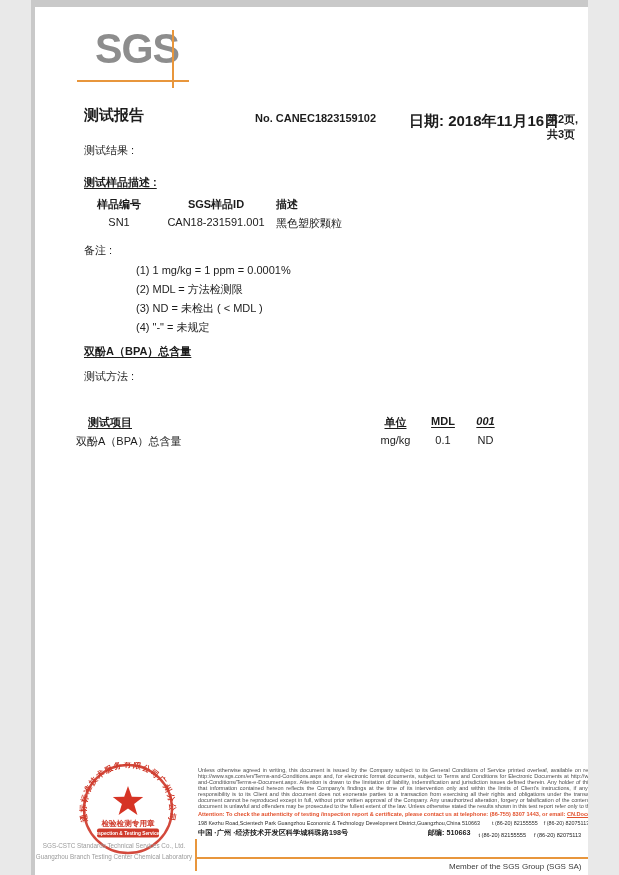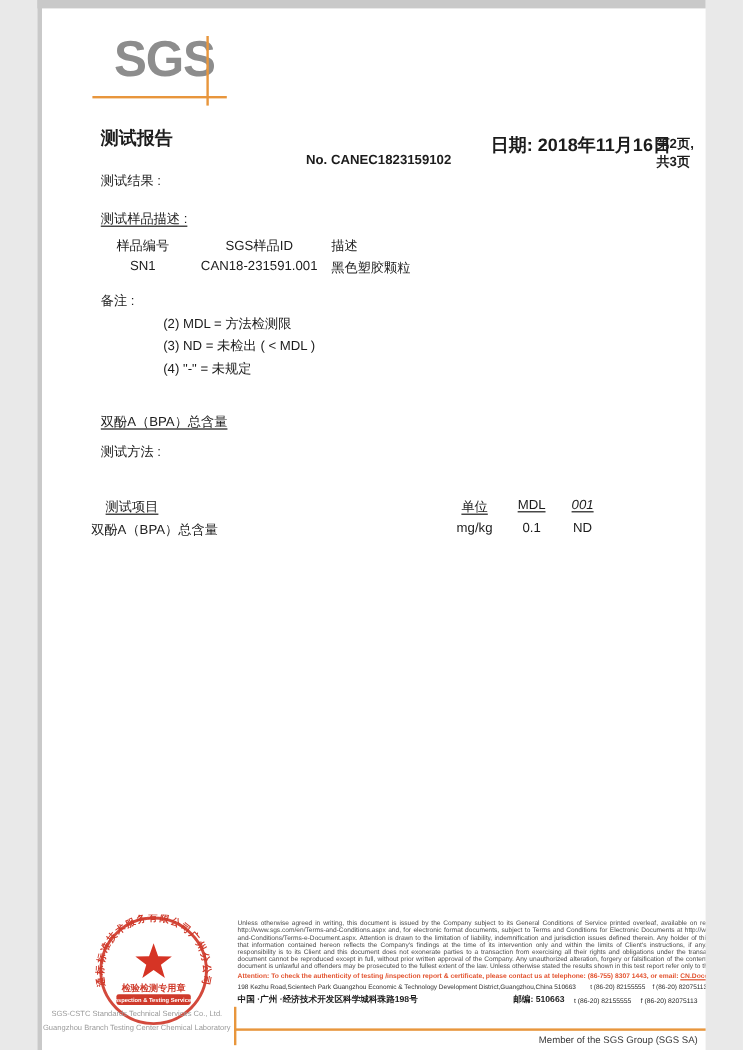--- a/index.html
+++ b/index.html
@@ -16,26 +16,26 @@
   .abs { position:absolute; }
 
   
   .logo-text { left:64px; top:28px; font-size:42px; font-weight:800; color:#8d8d8d;
     letter-spacing:-1px; transform:scaleX(0.98); transform-origin:left top; line-height:1; }
   .logo-hline { left:46px; top:80px; width:112px; height:2px; background:#e8963c; }
   .logo-vline { left:141px; top:30px; width:2px; height:58px; background:#e8963c; }
 
   
   .doc-title { left:53px; top:106px; font-size:15px; font-weight:bold; }
-  .report-no { left:224px; top:128px; font-size:11px; font-weight:bold; }
+  .report-no { left:224px; top:112px; font-size:11px; font-weight:bold; }
   .report-date { left:378px; top:112px; font-size:15px; font-weight:bold; }
   .report-page { left:516px; top:112px; font-size:11px; font-weight:bold; }
 
   .t11 { font-size:11px; }
-  .bold { font-weight:normal; }
+  .bold { font-weight:bold; }
   .ul { text-decoration:underline; text-underline-offset:2px; }
   .italic { font-style:italic; }
   .center { text-align:center; }
 
   .results-label { left:53px; top:143px; }
   .sample-heading { left:53px; top:175px; }
 
   .remarks-label { left:53px; top:243px; }
   .remarks-list { left:105px; top:261px; line-height:19px; }
 
@@ -85,20 +85,21 @@
   <div class="abs t11 bold center" style="left:53px; top:197px; width:70px;">样品编号</div>
   <div class="abs t11 bold center" style="left:132px; top:197px; width:106px;">SGS样品ID</div>
   <div class="abs t11 bold" style="left:245px; top:197px;">描述</div>
 
   <div class="abs t11 center" style="left:53px; top:216px; width:70px;">SN1</div>
   <div class="abs t11 center" style="left:132px; top:216px; width:106px;">CAN18-231591.001</div>
   <div class="abs t11" style="left:245px; top:216px;">黑色塑胶颗粒</div>
 
   <div class="abs t11 remarks-label">备注 :</div>
   <div class="abs t11 remarks-list">
+    <div>(1) 1 mg/kg = 1 ppm = 0.0001%</div>
     <div>(2) MDL = 方法检测限</div>
     <div>(3) ND = 未检出 ( &lt; MDL )</div>
     <div>(4) "-" = 未规定</div>
   </div>
 
   <div class="abs t11 bold ul bpa-heading">双酚A（BPA）总含量</div>
   <div class="abs t11 method-label">测试方法 :</div>
 
   <div class="abs t11 bold ul" style="left:57px; top:415px;">测试项目</div>
   <div class="abs t11 bold ul center" style="left:337px; top:415px; width:55px;">单位</div>

